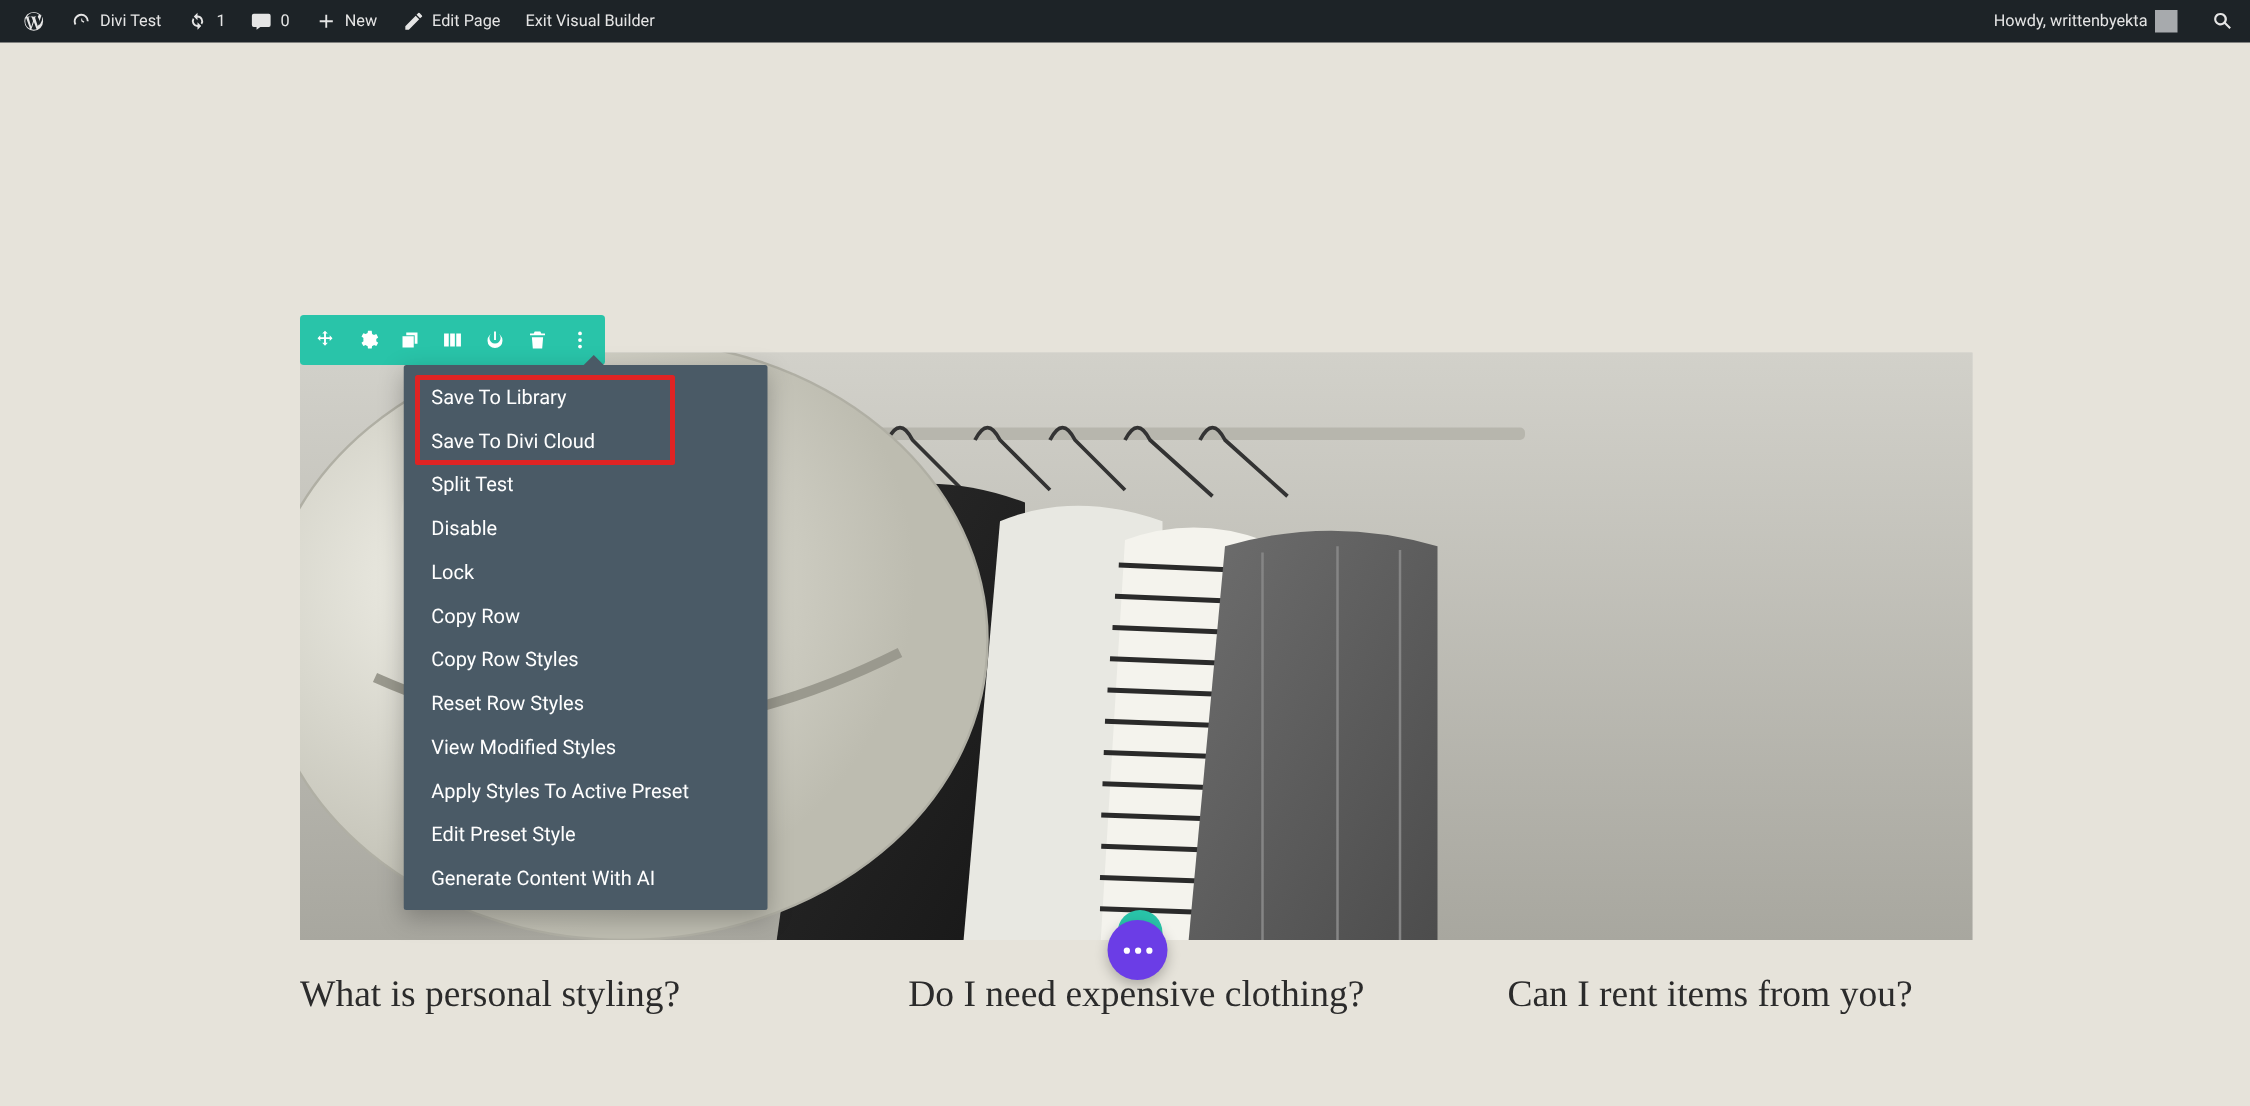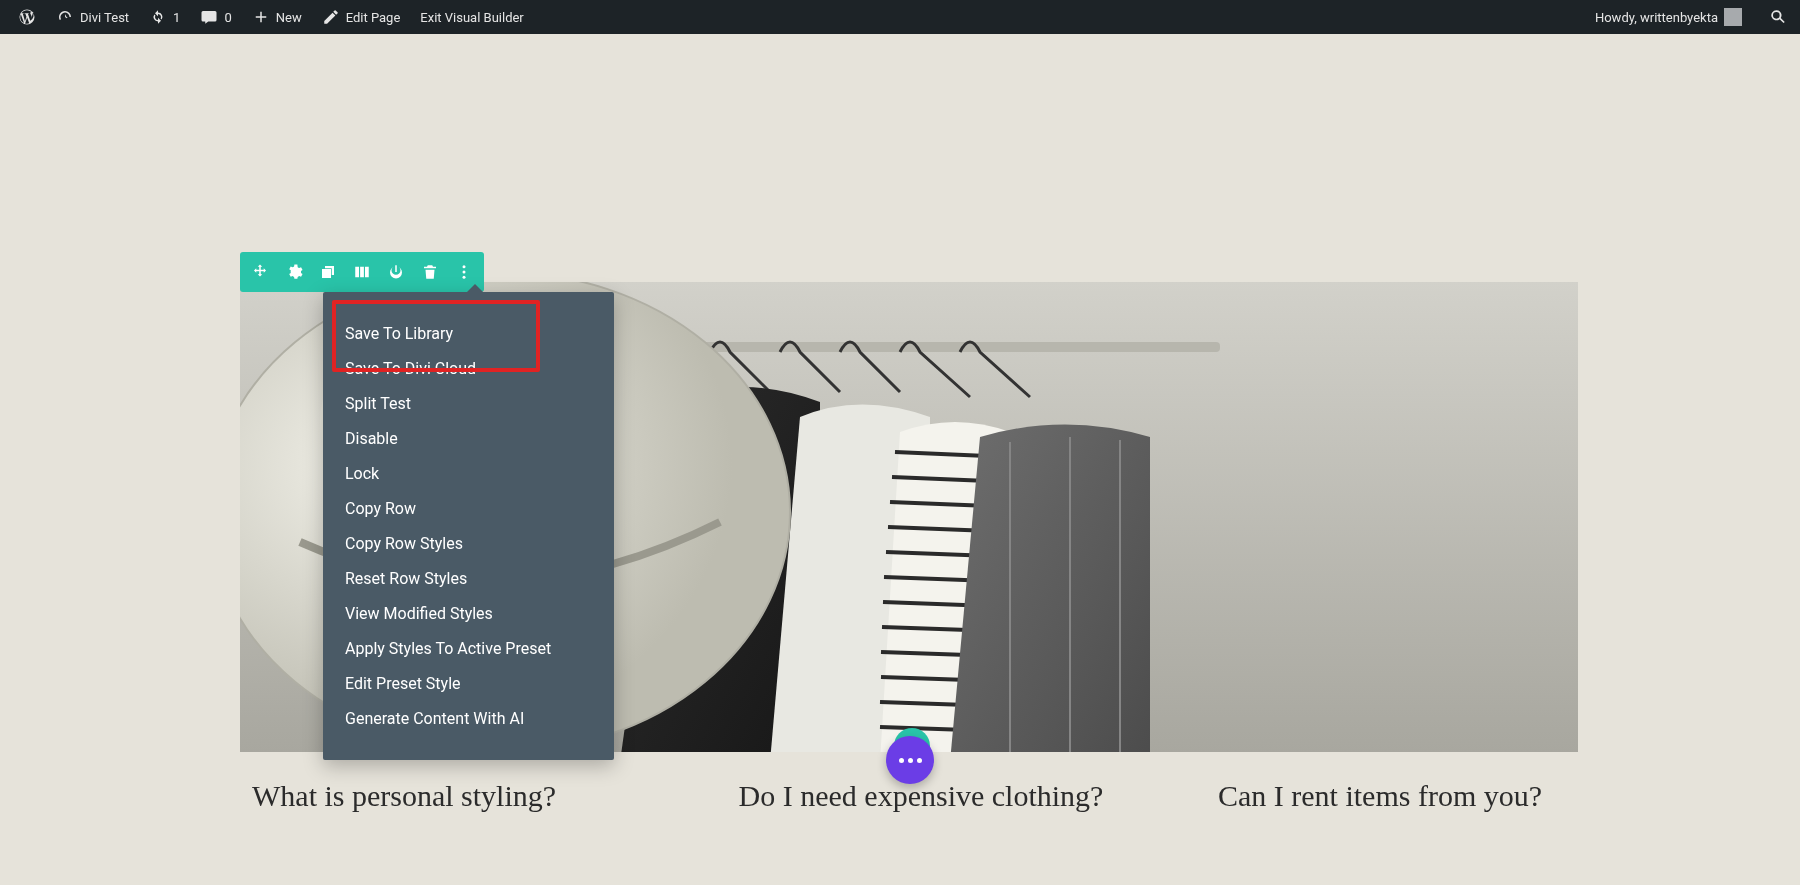--- a/index.html
+++ b/index.html
@@ -90,21 +90,21 @@
   .tb-btn svg { width: 18px; height: 18px; fill: #fff; }
 
   
   .dropdown {
     position: absolute;
     left: 323px;
     top: 258px;
     width: 291px;
     background: #4a5a66;
     border-radius: 2px;
-    padding: 24px 0;
+    padding: 8px 0;
     box-shadow: 0 6px 20px rgba(0,0,0,0.25);
   }
   .dropdown::before {
     content: "";
     position: absolute;
     top: -8px;
     left: 144px;
     width: 0; height: 0;
     border-left: 8px solid transparent;
     border-right: 8px solid transparent;
@@ -126,21 +126,21 @@
     width: 208px;
     height: 72px;
     border: 4px solid #e02323;
     pointer-events: none;
     border-radius: 2px;
   }
 
   
   .three-col {
     position: absolute;
-    left: 252px;
+    left: 240px;
     top: 745px;
     width: 1338px;
     display: flex;
     justify-content: space-between;
   }
   .col-heading {
     font-family: Georgia, "Times New Roman", serif;
     font-size: 30px;
     color: #2b2b2b;
     font-weight: 400;

